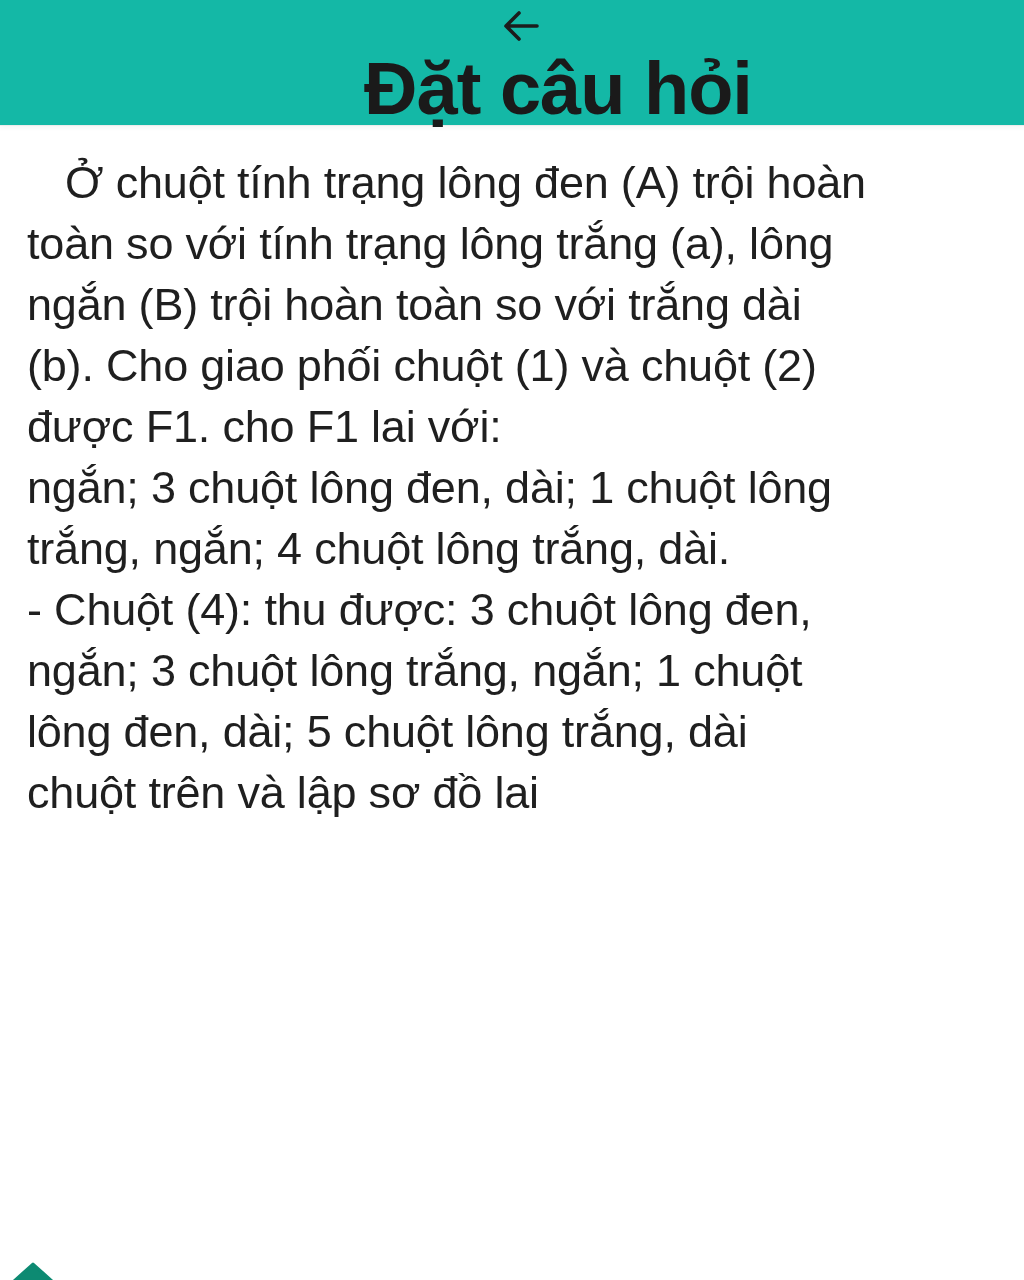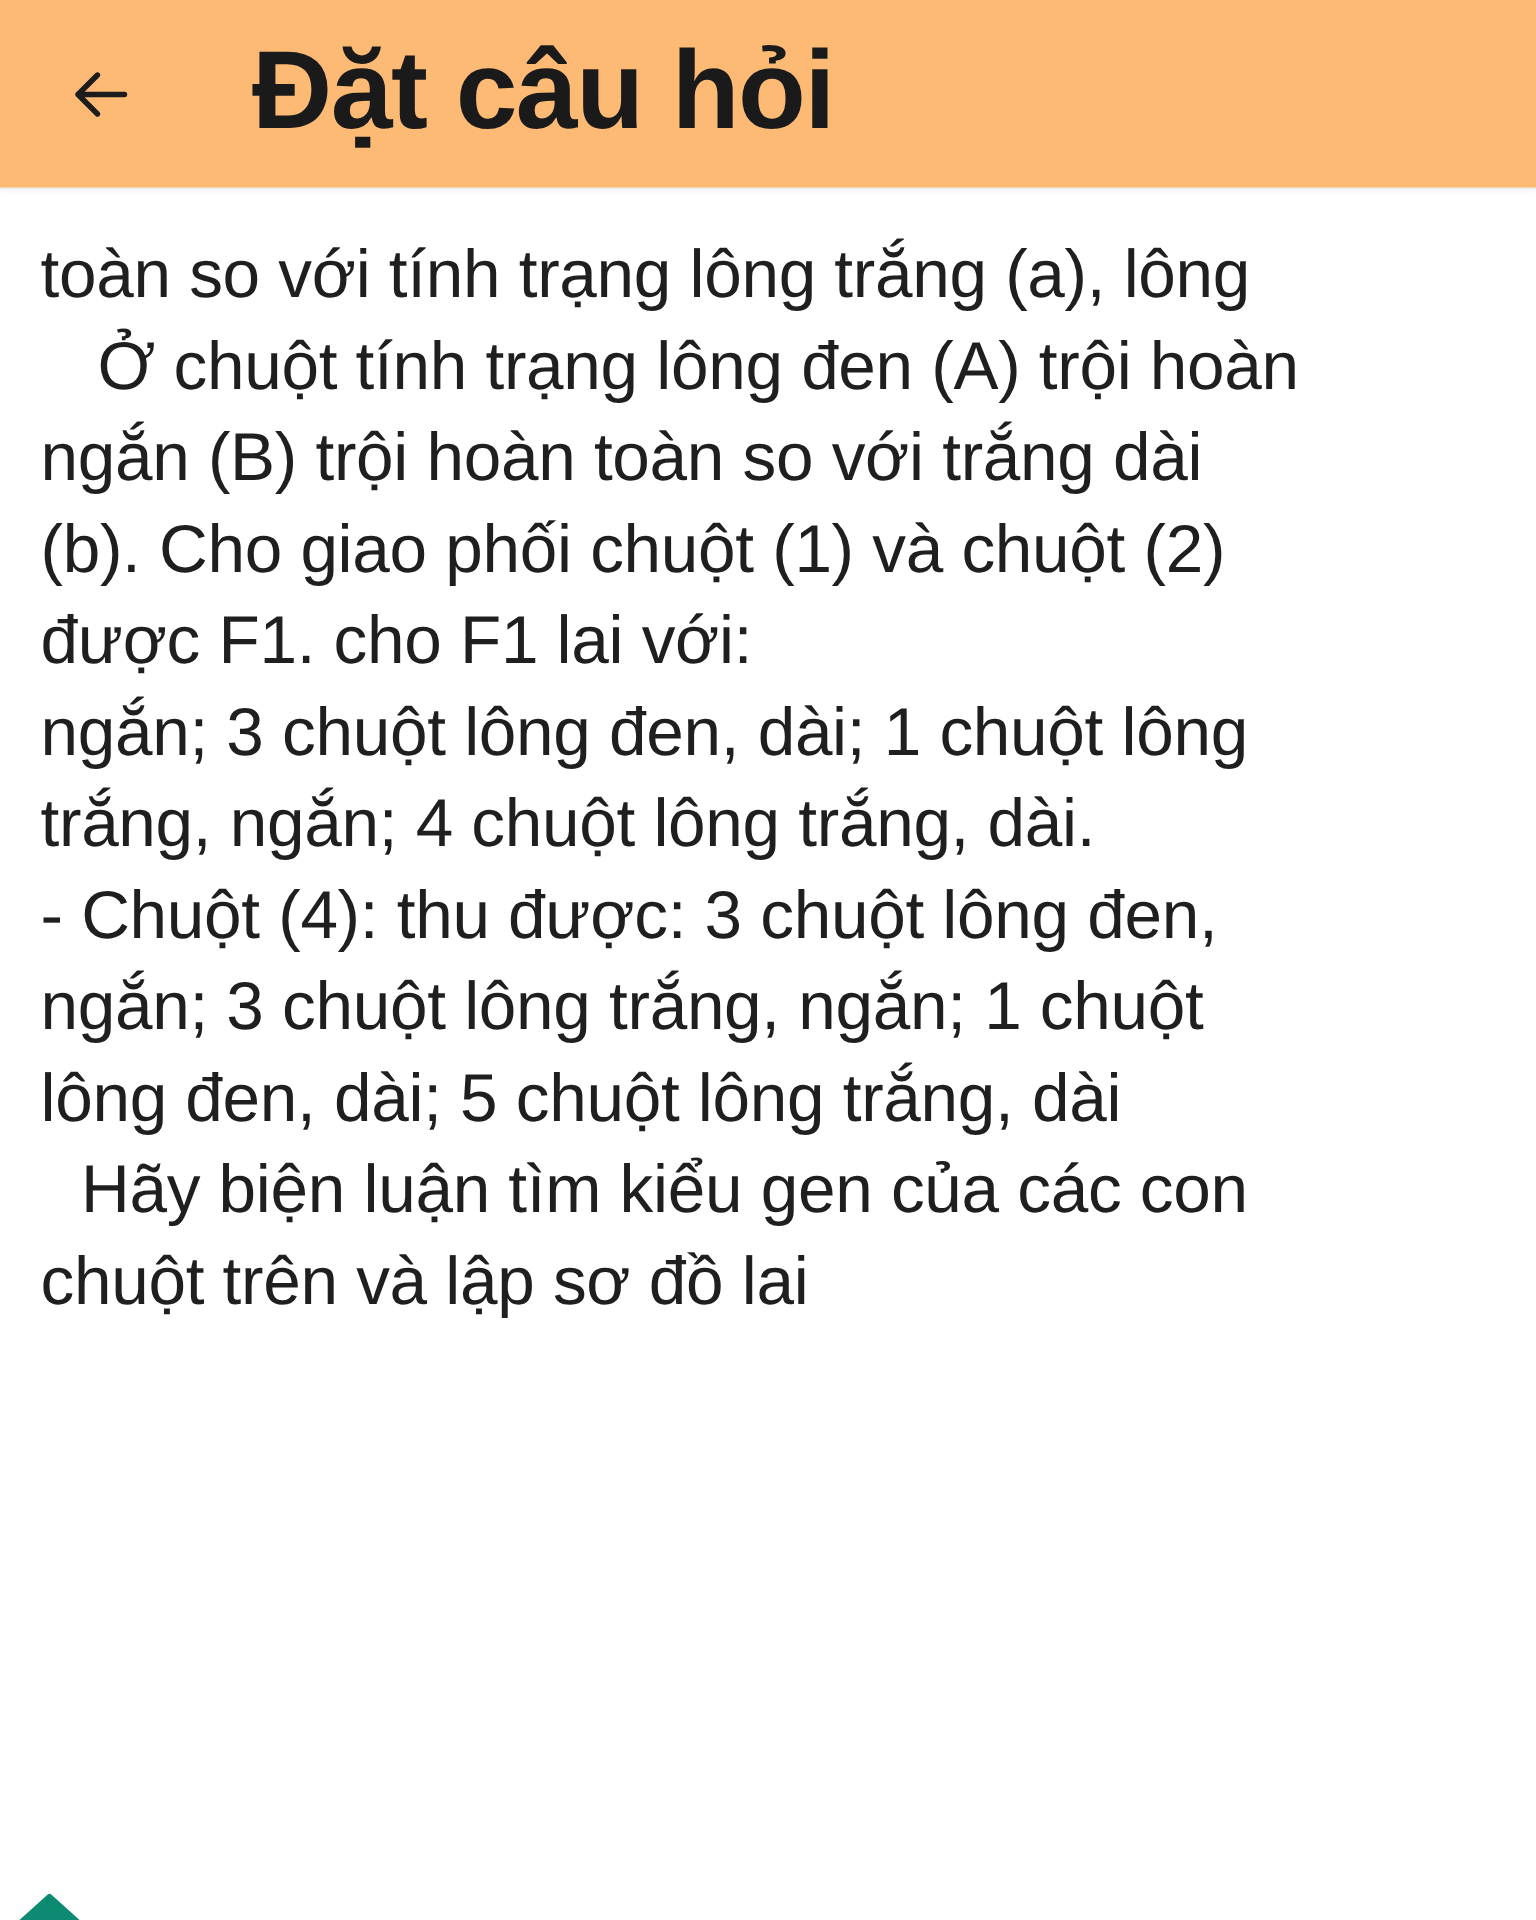--- a/index.html
+++ b/index.html
@@ -10,28 +10,29 @@
     overflow: hidden;
   }
   .screen {
     position: relative;
     width: 1024px; height: 1280px;
     background: #ffffff;
     overflow: hidden;
   }
   .appbar {
     height: 126px;
-    background: #fdba74;
+    background: #14b8a6;
     display: flex;
     align-items: center;
     padding: 0 24px 0 40px;
     border-bottom: 1px solid #ececec;
     box-shadow: 0 2px 5px rgba(0,0,0,0.04);
     position: relative;
     z-index: 2;
+    flex-direction: column;
   }
   .back-btn {
     width: 52px; height: 52px;
     background: none; border: none;
     display: flex; align-items: center; justify-content: center;
     cursor: pointer;
     flex: 0 0 auto;
   }
   .title {
     margin-left: 76px;
@@ -70,31 +71,30 @@
   <header class="appbar">
     <button class="back-btn" aria-label="Back">
       <svg width="46" height="46" viewBox="0 0 46 46">
         <path d="M40 23 H9 M22 10 L9 23 L22 36" fill="none" stroke="#1c1c1c" stroke-width="3.6" stroke-linecap="round" stroke-linejoin="round"></path>
       </svg>
     </button>
     <h1 class="title">Đặt câu hỏi</h1>
   </header>
 
   <main class="content">
+    <div class="line indent-first">Ở chuột tính trạng lông đen (A) trội hoàn</div>
     <div class="line">toàn so với tính trạng lông trắng (a), lông</div>
-    <div class="line indent-first">Ở chuột tính trạng lông đen (A) trội hoàn</div>
     <div class="line">ngắn (B) trội hoàn toàn so với trắng dài</div>
     <div class="line">(b). Cho giao phối chuột (1) và chuột (2)</div>
     <div class="line">được F1. cho F1 lai với:</div>
     <div class="line">ngắn; 3 chuột lông đen, dài; 1 chuột lông</div>
     <div class="line">trắng, ngắn; 4 chuột lông trắng, dài.</div>
     <div class="line">- Chuột (4): thu được: 3 chuột lông đen,</div>
     <div class="line">ngắn; 3 chuột lông trắng, ngắn; 1 chuột</div>
     <div class="line">lông đen, dài; 5 chuột lông trắng, dài</div>
-    <div class="line indent-para">Hãy biện luận tìm kiểu gen của các con</div>
     <div class="line">chuột trên và lập sơ đồ lai</div>
   </main>
 
   <button class="fab-peek" aria-label="Action">
     <svg width="44" height="20" viewBox="0 0 44 20">
       <path d="M22 2 L42 20 L2 20 Z" fill="#0d8a72" stroke="#0d8a72" stroke-width="3" stroke-linejoin="round"></path>
     </svg>
   </button>
 
 </div>

